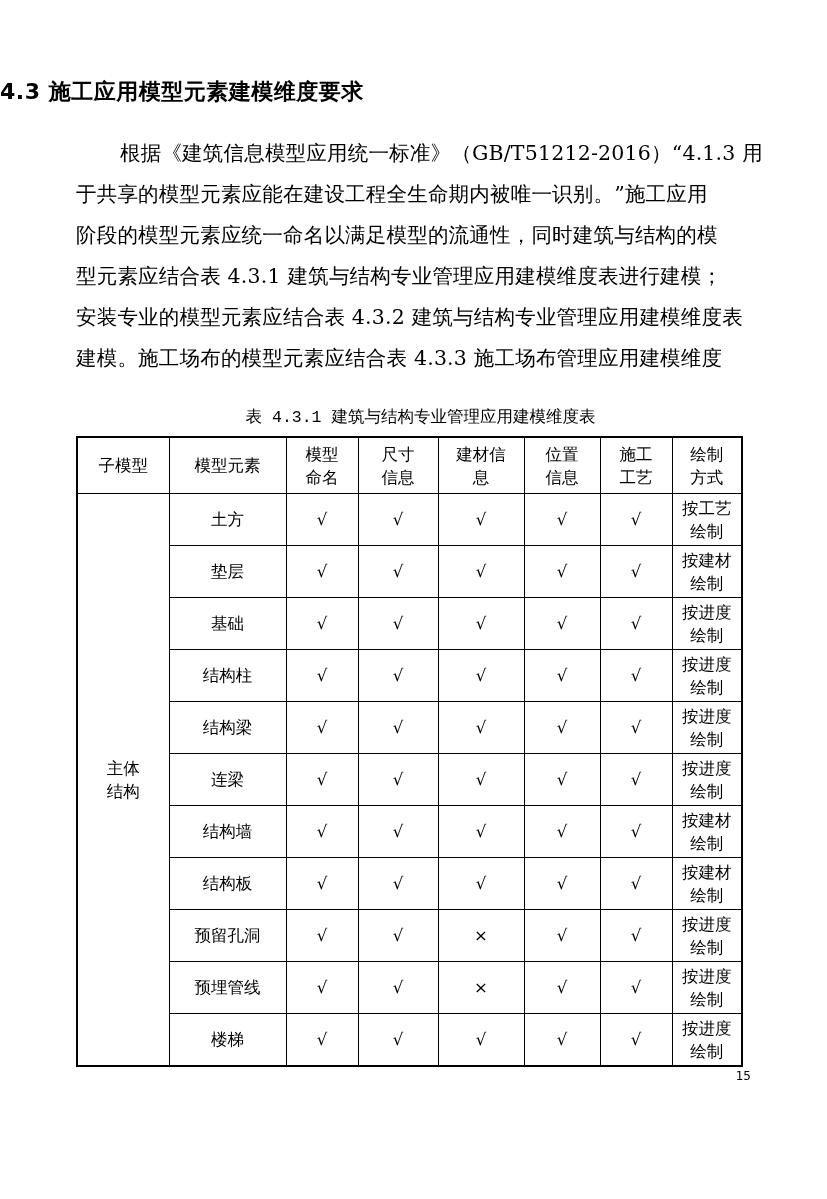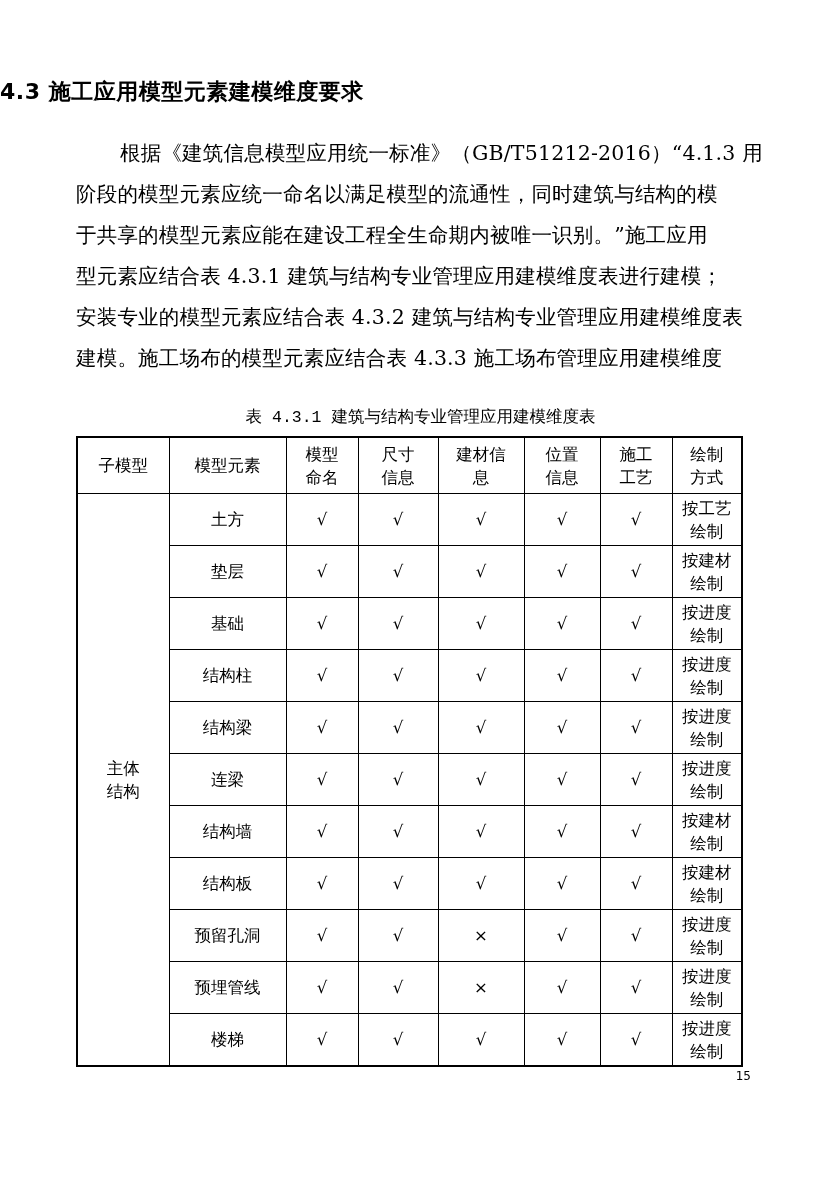--- a/index.html
+++ b/index.html
@@ -123,22 +123,22 @@
 </style>
 </head>
 <body>
 
 <div class="page">
 
   <h1 class="section-heading">4.3  施工应用模型元素建模维度要求</h1>
 
   <div class="body-block">
     <div class="body-line first">根据《建筑信息模型应用统一标准》（GB/T51212-2016）“4.1.3 用</div>
+    <div class="body-line">于共享的模型元素应能在建设工程全生命期内被唯一识别。”施工应用</div>
     <div class="body-line">阶段的模型元素应统一命名以满足模型的流通性，同时建筑与结构的模</div>
-    <div class="body-line">于共享的模型元素应能在建设工程全生命期内被唯一识别。”施工应用</div>
     <div class="body-line">型元素应结合表 4.3.1 建筑与结构专业管理应用建模维度表进行建模；</div>
     <div class="body-line">安装专业的模型元素应结合表 4.3.2 建筑与结构专业管理应用建模维度表</div>
     <div class="body-line">建模。施工场布的模型元素应结合表 4.3.3 施工场布管理应用建模维度</div>
   </div>
 
   <div class="table-caption">表 4.3.1   建筑与结构专业管理应用建模维度表</div>
 
   <div class="table-wrap">
     <table class="dim-table">
       <colgroup>

